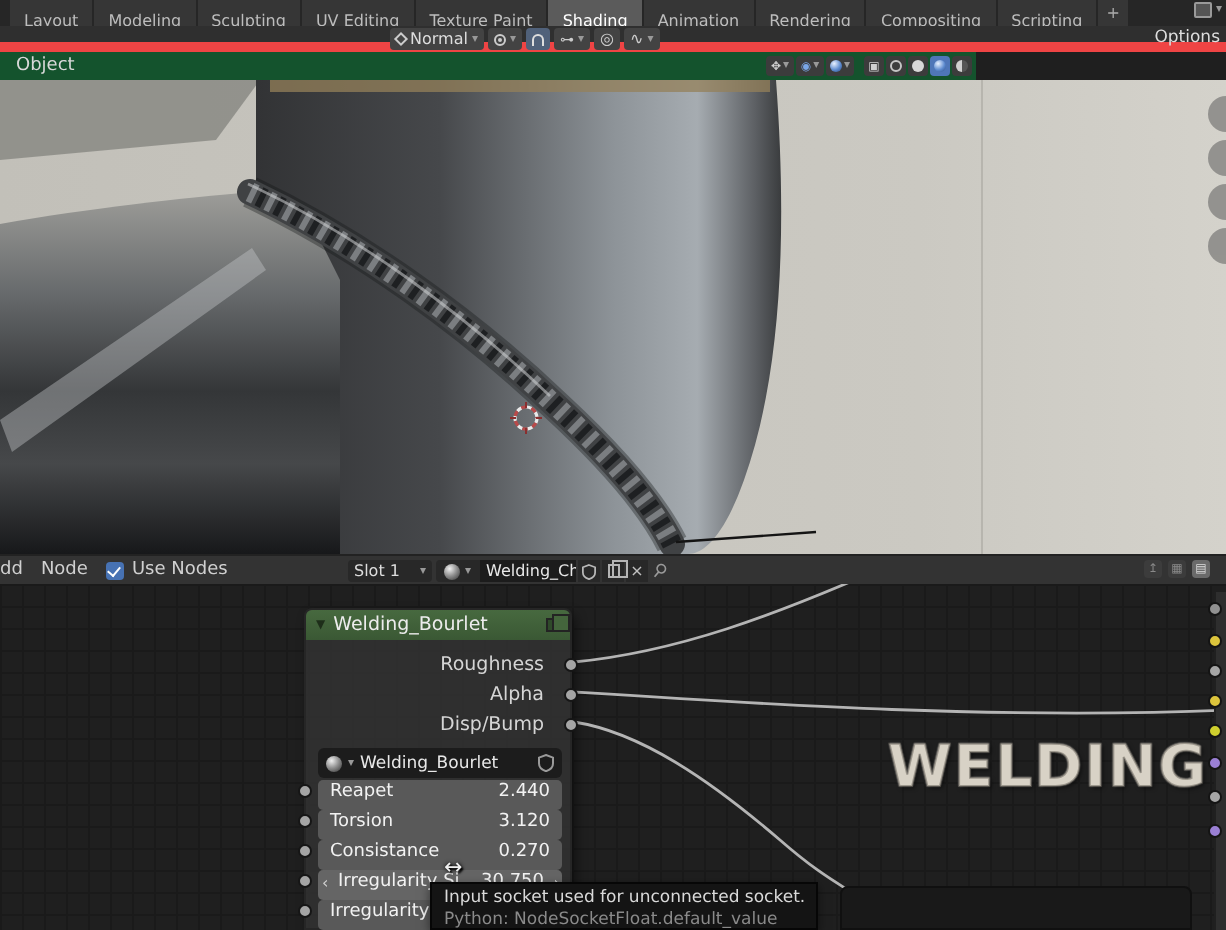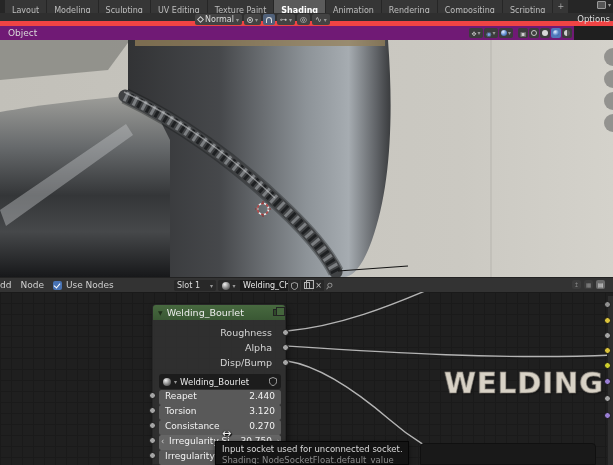--- a/index.html
+++ b/index.html
@@ -4,38 +4,38 @@
 <style>
   * { margin:0; padding:0; box-sizing:border-box; }
   html,body { background:#111; }
   #app {
     position:relative; width:613px; height:465px; overflow:hidden;
     font-family:"DejaVu Sans", sans-serif; color:#ccc; background:#1f1f1f;
   }
   
   .topbar { position:absolute; left:0; top:0; width:613px; height:13px; background:#262626; display:flex; align-items:stretch; padding-left:5px; }
   .ws-tab { font-size:8px; line-height:13px; padding:4px 7px; color:#bdbdbd; background:#363636; margin-right:1px; white-space:nowrap; }
-  .ws-tab.active { background:#5b5b5b; color:#fff;font-weight:bold; }
+  .ws-tab.active { background:#5b5b5b; color:#fff; }
   .ws-tab.plus { padding:0 4px; color:#aaa; }
   .topbar-right { position:absolute; right:2px; top:1px; display:flex; align-items:center; gap:2px; }
   .mini-display { width:9px; height:8px; border:1px solid #9a9a9a; border-radius:1px; background:#555; }
   .chev { font-size:6px; color:#999; line-height:8px; }
   
   .toolbar { position:absolute; left:0; top:13px; width:613px; height:13px; background:#2f2f2f; border-bottom:5px solid #ef4444; }
   .tool-group { position:absolute; left:195px; top:1px; height:11px; display:flex; gap:2px; align-items:center; }
   .tbtn { background:#434343; border-radius:2px; height:11px; display:flex; align-items:center; gap:2px; padding:0 3px; font-size:8px; color:#ddd; }
   .tbtn.snap-on { background:#50617a; }
   .diamond { width:5px; height:5px; border:1px solid #ccc; transform:rotate(45deg); }
   .dot-ring { width:6px; height:6px; border:1px solid #ccc; border-radius:50%; }
   .dot-ring i { display:block; width:2px; height:2px; background:#ccc; border-radius:50%; margin:1px auto; }
   .magnet { width:6px; height:6px; border:1.5px solid #ddd; border-bottom:none; border-radius:4px 4px 0 0; }
   .falloff { font-size:8px; color:#ccc; }
   .options-btn { position:absolute; right:3px; top:1px; font-size:8.5px; color:#ddd; line-height:11px; }
   
-  .vp-header { position:absolute; left:0; top:26px; width:574px; height:14px; background:#701a75; }
+  .vp-header { position:absolute; left:0; top:26px; width:488px; height:14px; background:#14532d; }
   .vp-menu { position:absolute; left:8px; top:0; font-size:9px; line-height:14px; color:#d8d8d8; }
   .vp-icons { position:absolute; right:2px; top:2px; display:flex; align-items:center; gap:1px; }
   .vpi { width:10px; height:10px; border-radius:2px; background:#3c3c3c; display:flex; align-items:center; justify-content:center; font-size:6px; color:#cfcfcf; }
   .vpi.pair { width:14px; gap:1px; }
   .vpi.blue { color:#7aa7e8; }
   .sphere { width:6px; height:6px; border-radius:50%; }
   .sphere.wire { border:1px solid #c5c5c5; background:transparent; position:relative; }
   .sphere.solid { background:#d8d8d8; }
   .sphere.mat { background:radial-gradient(circle at 35% 30%, #e8f1ff, #5f8cd0 55%, #2a4a80); }
   .sphere.render { background:linear-gradient(90deg,#d0d0d0 50%, #555 50%); }
@@ -359,17 +359,17 @@
       <span class="socket" style="left:-4px;top:87px;"></span>
       <span class="socket" style="left:-4px;top:102px;"></span>
       <span class="socket" style="left:-4px;top:117px;"></span>
       <span class="socket" style="left:-4px;top:132px;"></span>
       <span class="socket" style="left:-4px;top:147px;"></span>
     </div>
 
     <span class="drag-cursor" style="left:222px;top:135px;">↔</span>
     <div class="tooltip">
       <div class="tt1">Input socket used for unconnected socket.</div>
-      <div class="tt2">Shading: NodeSocketFloat.default_value</div>
+      <div class="tt2">Python: NodeSocketFloat.default_value</div>
     </div>
 
   </div>
 </div>
 
 </body></html>

